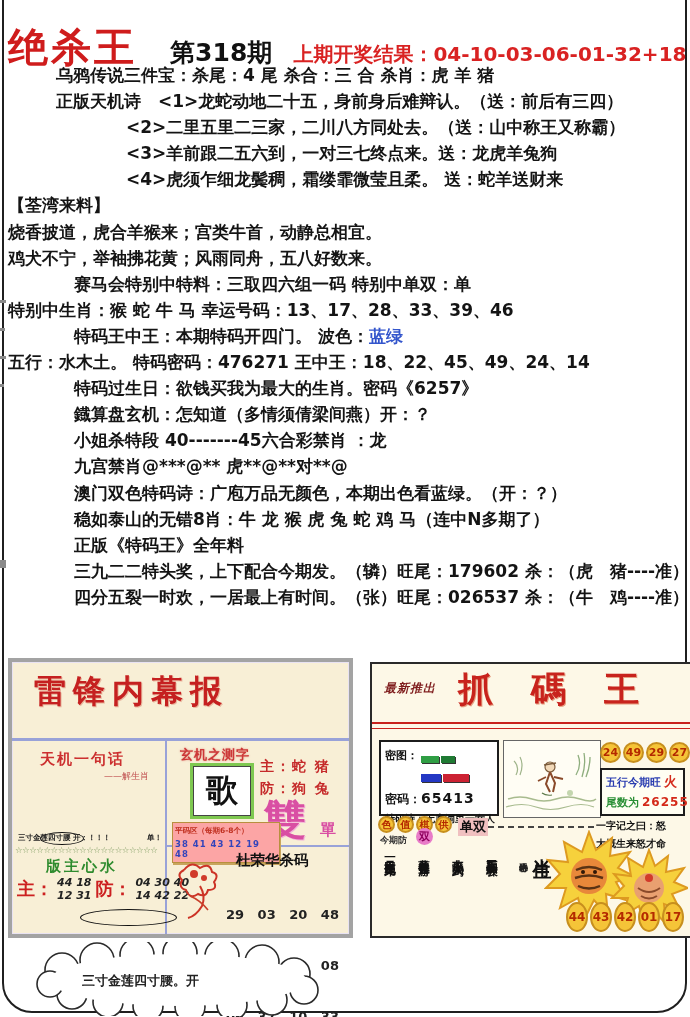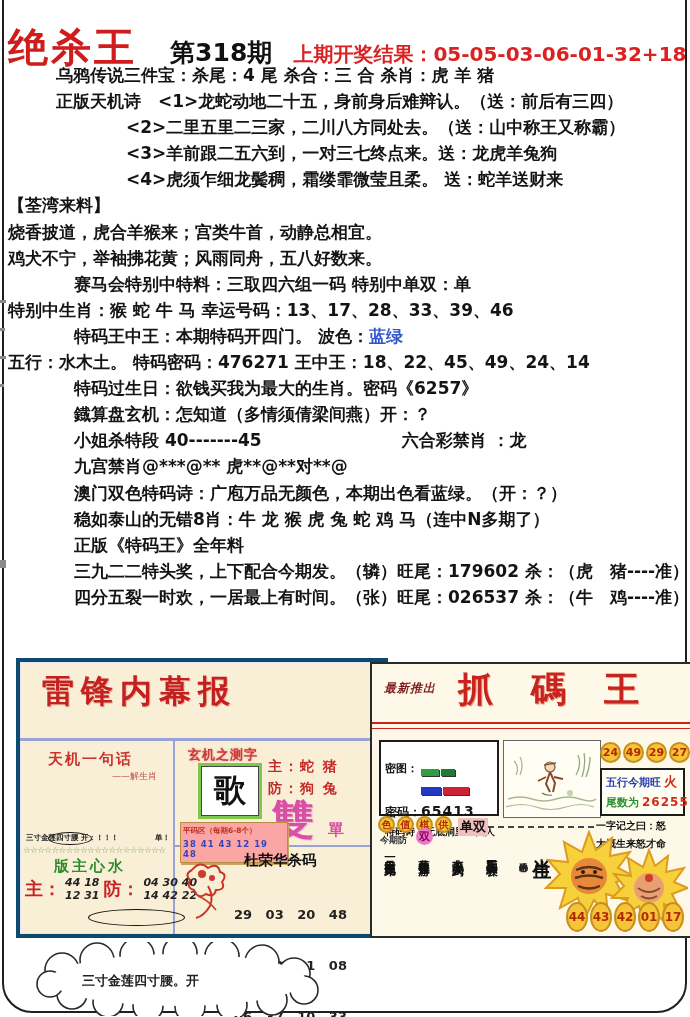--- a/index.html
+++ b/index.html
@@ -18,27 +18,27 @@
   .hdr .issue{font-size:25px;font-weight:bold;color:#111;margin-left:28px;}
   .hdr .result{font-size:20px;font-weight:bold;color:#d92222;margin-left:16px;}
   
   .lines{position:absolute;top:62px;left:6px;right:4px;}
   .ln{font-size:17px;font-weight:bold;line-height:26.1px;white-space:nowrap;}
   .i2{padding-left:2px;}
   .i50{padding-left:50px;}
   .i70{padding-left:68px;}
   .i120{padding-left:120px;}
   .blue{color:#3355cc;}
-  .ln .rgap{margin-left:140px;}
+  .ln .rgap{}
   
   .tick{position:absolute;left:0;background:#8a8a8a;}
   
   .panelL{
-    position:absolute;left:16px;top:658px;width:337px;height:272px;
-    background:#f8efd6;border:4px solid #0c4a6e;box-shadow:inset 0 0 0 1px #e8e2f2;padding-left:27px;
+    position:absolute;left:8px;top:658px;width:337px;height:272px;
+    background:#f8efd6;border:4px solid #a3a3a3;box-shadow:inset 0 0 0 1px #e8e2f2;
   }
   .lf-title{position:absolute;left:22px;top:8px;font-size:32px;font-weight:bold;color:#c52020;
     letter-spacing:7px;font-family:"DejaVu Serif","Liberation Serif",serif;text-shadow:1px 1px 0 #e9b9a0;}
   .lf-hdiv{position:absolute;left:0;right:0;top:76px;height:3px;background:#99a2d8;}
   .lf-vdiv{position:absolute;left:153px;top:76px;bottom:0;width:2px;background:#99a2d8;}
   .lf-hdiv2{position:absolute;left:155px;right:0;top:183px;height:2px;background:#99a2d8;}
   .tianji-t{position:absolute;left:28px;top:88px;font-size:15px;font-weight:bold;color:#cc3030;letter-spacing:2px;}
   .tianji-s{position:absolute;left:92px;top:108px;font-size:9px;color:#c05050;}
   .tinyline{position:absolute;left:6px;top:171px;width:144px;font-size:7.5px;font-weight:bold;color:#222;display:flex;justify-content:space-between;}
   .oval{position:absolute;left:28px;top:170px;width:42px;height:11px;border:1px solid #111;border-radius:50%;}
@@ -64,21 +64,21 @@
   .kill-grid{position:absolute;left:214px;top:210px;font-size:13px;font-weight:bold;line-height:17px;word-spacing:9px;color:#222;white-space:pre;}
   
   .panelR{
     position:absolute;left:370px;top:662px;width:318px;height:272px;
     background:#fdf8e7;border:2px solid #2a2a2a;
   }
   .zm-promo{position:absolute;left:12px;top:16px;font-size:12px;font-weight:bold;color:#7f1d1d;font-style:italic;letter-spacing:1px;}
   .zm-title{position:absolute;left:86px;top:2px;font-size:35px;font-weight:bold;color:#c8231d;letter-spacing:38px;
     font-family:"DejaVu Serif","Liberation Serif",serif;text-shadow:1px 1px 0 #e6a083;white-space:nowrap;}
   .zm-redline{position:absolute;left:0;right:0;top:58px;height:4px;border-top:2px solid #c8231d;border-bottom:1px solid #c8231d;}
-  .zm-info{position:absolute;left:7px;top:76px;width:120px;height:76px;background:#ffffff;border:2px solid #1c1c1c;padding:19px 4px;box-sizing:border-box;}
+  .zm-info{position:absolute;left:7px;top:76px;width:120px;height:76px;background:#ffffff;border:2px solid #1c1c1c;padding:6px 4px;box-sizing:border-box;}
   .zm-info .row1{display:flex;align-items:flex-start;gap:3px;}
   .zm-info .lab{font-size:11px;font-weight:bold;color:#111;}
   .blocks{display:inline-block;}
   .blocks .b{display:inline-block;height:7px;margin-right:2px;box-shadow:1px 1px 0 #333;}
   .b-g1{width:18px;background:#2f9e44;}
   .b-g2{width:14px;background:#1f7a33;}
   .b-bl{width:20px;background:#2438c4;height:8px!important;}
   .b-rd{width:26px;background:#cc2233;height:8px!important;}
   .zm-mima{font-size:12px;font-weight:bold;margin-top:4px;}
   .zm-mima b{font-size:14px;letter-spacing:1px;}
@@ -122,21 +122,21 @@
 
 <div class="tick" style="top:300px;width:6px;height:3px;"></div>
 <div class="tick" style="top:328px;width:5px;height:3px;"></div>
 <div class="tick" style="top:356px;width:6px;height:3px;"></div>
 <div class="tick" style="top:384px;width:4px;height:3px;"></div>
 <div class="tick" style="top:560px;width:6px;height:8px;"></div>
 
 <div class="hdr">
   <span class="title">绝杀王</span>
   <span class="issue">第318期</span>
-  <span class="result">上期开奖结果：05-05-03-06-01-32+18</span>
+  <span class="result">上期开奖结果：04-10-03-06-01-32+18</span>
 </div>
 
 <div class="lines">
   <div class="ln i50">乌鸦传说三件宝：杀尾：4 尾 杀合：三 合 杀肖：虎 羊 猪</div>
   <div class="ln i50">正版天机诗　&lt;1&gt;龙蛇动地二十五，身前身后难辩认。（送：前后有三四）</div>
   <div class="ln i120">&lt;2&gt;二里五里二三家，二川八方同处去。（送：山中称王又称霸）</div>
   <div class="ln i120">&lt;3&gt;羊前跟二五六到，一对三七终点来。送：龙虎羊兔狗</div>
   <div class="ln i120">&lt;4&gt;虎须乍细龙鬓稠，霜缕霏微莹且柔。 送：蛇羊送财来</div>
   <div class="ln i2">【荃湾来料】</div>
   <div class="ln i2">烧香披道，虎合羊猴来；宫类牛首，动静总相宜。</div>

